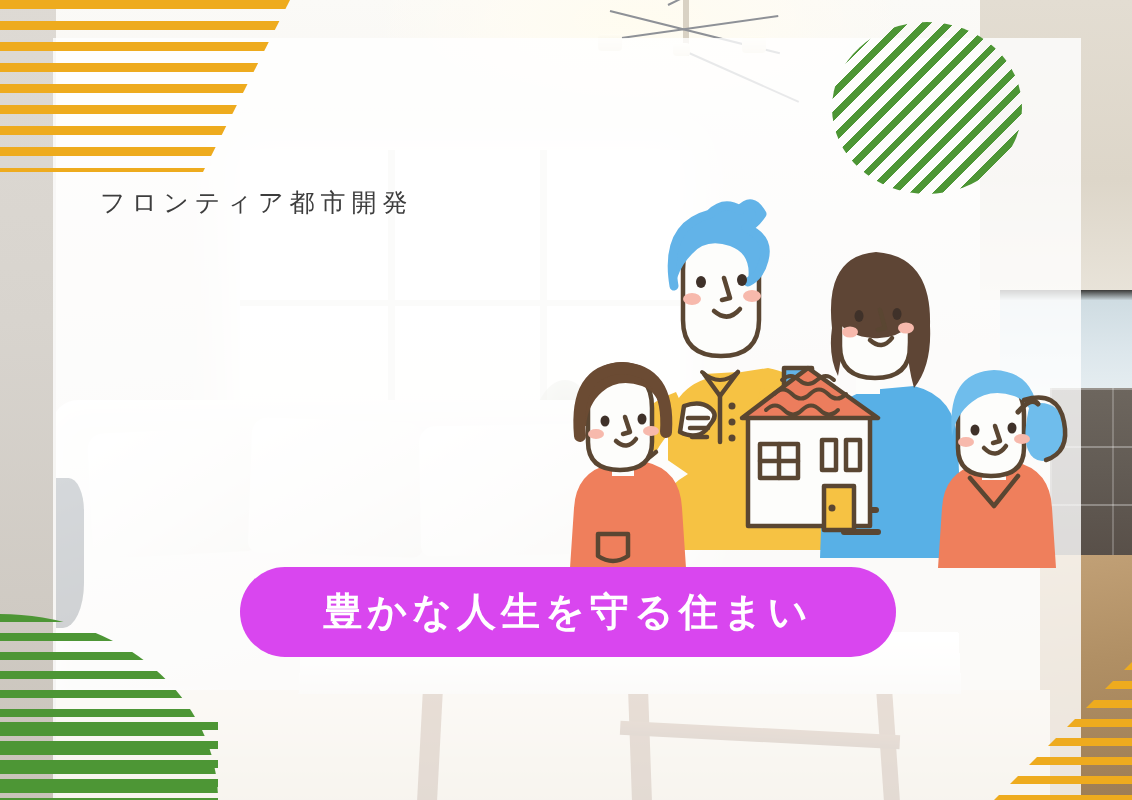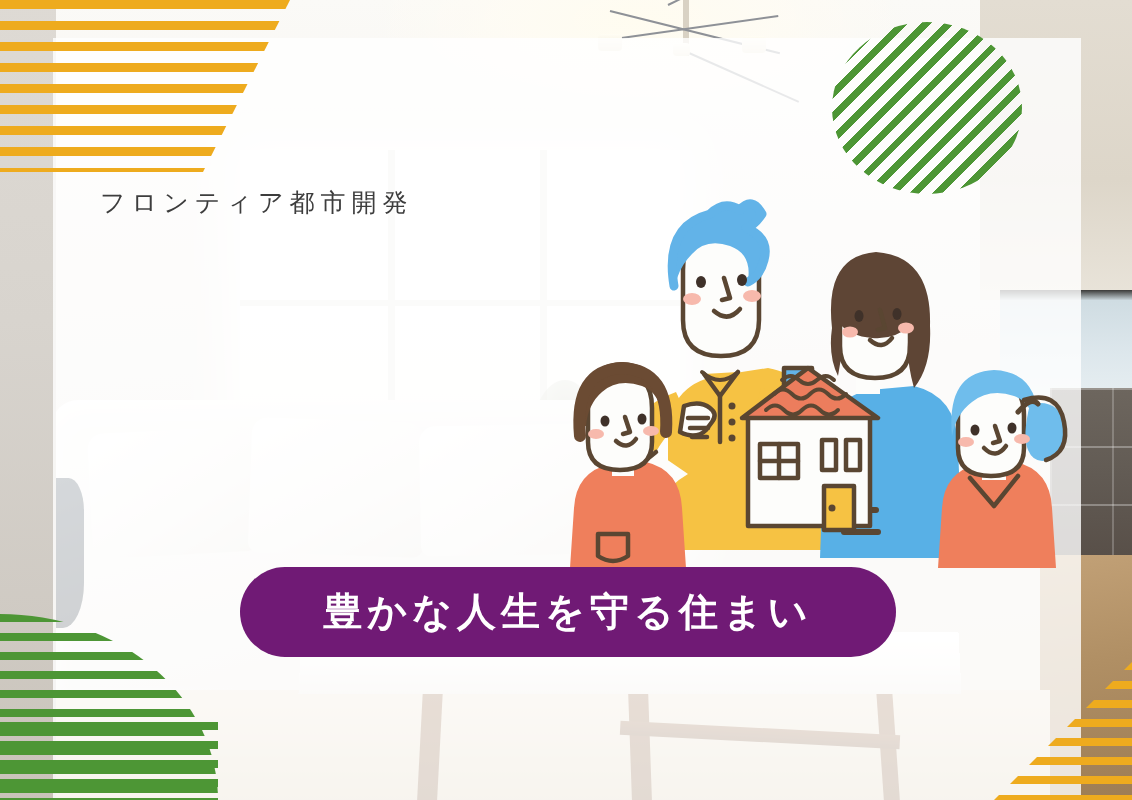--- a/index.html
+++ b/index.html
@@ -219,21 +219,21 @@
     white-space: pre-line;
   }
 
   
   .pill {
     position: absolute;
     left: 240px; top: 567px;
     width: 656px; height: 90px;
     border: none;
     border-radius: 45px;
-    background: #701a75;
+    background: #d946ef;
     color: #ffffff;
     font-size: 39px;
     font-weight: 700;
     letter-spacing: 5px;
     font-family: "Liberation Sans", "DejaVu Sans", sans-serif;
     display: flex;
     align-items: center;
     justify-content: center;
     cursor: pointer;
     padding: 0;

